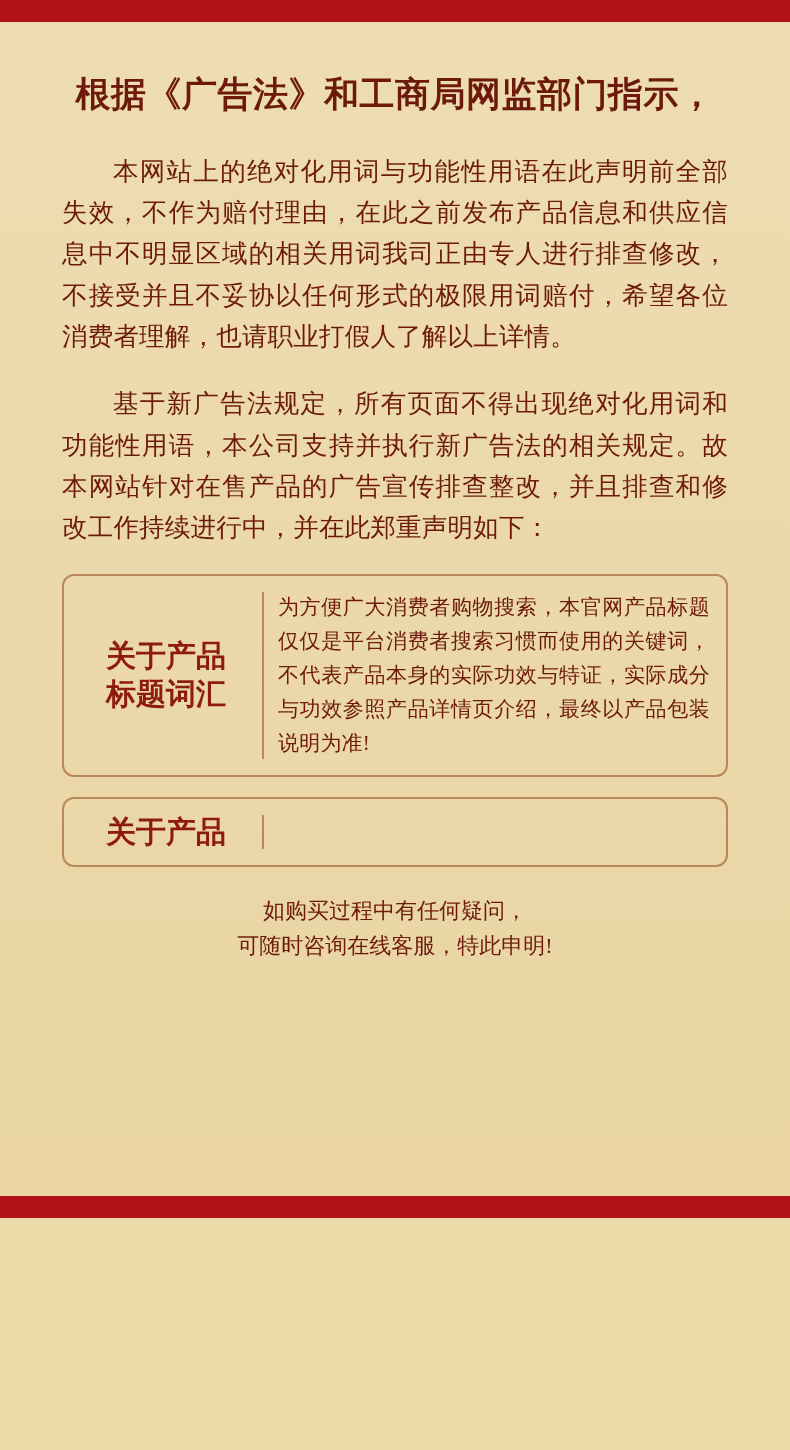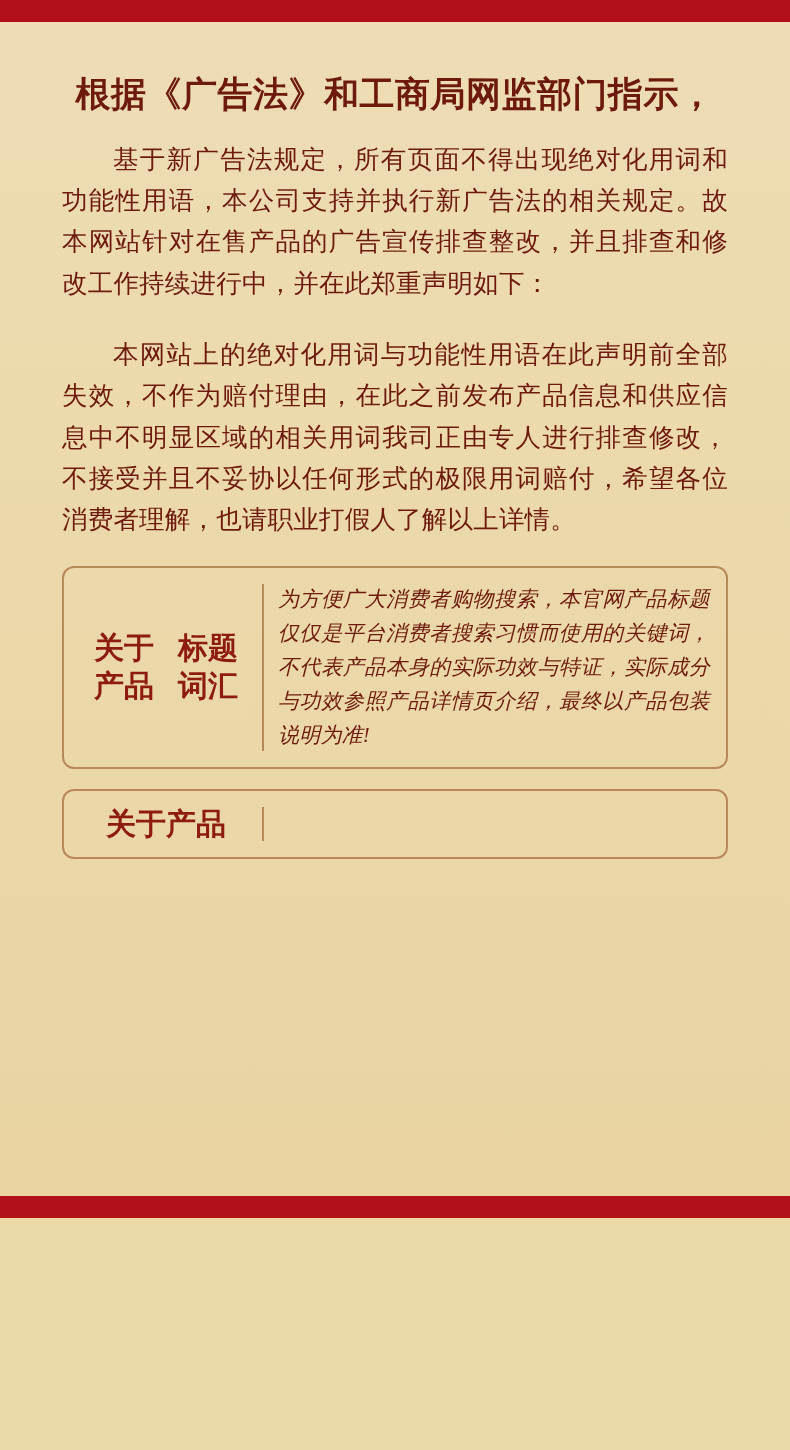--- a/index.html
+++ b/index.html
@@ -77,21 +77,21 @@
     border-radius: 12px;
     display: flex;
     align-items: stretch;
     padding: 14px 16px 14px 10px;
     box-sizing: border-box;
     background: transparent;
   }
   .card-title {
     flex: 0 0 168px;
     display: flex;
-    flex-direction: row;
+    flex-direction: column;
     align-items: center;
     justify-content: center;
     font-size: 30px;
     font-weight: bold;
     color: #8e1b10;
     line-height: 1.28;
     padding: 0 8px;
     text-align: center;
   }
   .card-divider {
@@ -103,21 +103,21 @@
   .card-body {
     flex: 1 1 auto;
     font-size: 21px;
     line-height: 1.62;
     color: #6d1a0c;
     text-align: justify;
     display: flex;
     align-items: center;
     letter-spacing: 0.2px;
   }
-  .card.tall .card-body { font-size: 21px; font-style: italic; }
+  .card.tall .card-body { font-size: 21px; }
   .footer {
     margin-top: 26px;
     text-align: center;
     font-size: 22px;
     line-height: 1.6;
     color: #6d1a0c;
   }
   .footer .l2 { display: block; }
 </style>
 </head>
@@ -126,23 +126,23 @@
 <div class="page">
 
   <div class="top-bar"></div>
 
   <div class="content">
 
     <div class="headline">
       <span>根据《广告法》和工商局网监部门指示，</span>
     </div>
 
+    <p class="para second">本网站上的绝对化用词与功能性用语在此声明前全部失效，不作为赔付理由，在此之前发布产品信息和供应信息中不明显区域的相关用词我司正由专人进行排查修改，不接受并且不妥协以任何形式的极限用词赔付，希望各位消费者理解，也请职业打假人了解以上详情。</p>
+
     <p class="para first">基于新广告法规定，所有页面不得出现绝对化用词和功能性用语，本公司支持并执行新广告法的相关规定。故本网站针对在售产品的广告宣传排查整改，并且排查和修改工作持续进行中，并在此郑重声明如下：</p>
-
-    <p class="para second">本网站上的绝对化用词与功能性用语在此声明前全部失效，不作为赔付理由，在此之前发布产品信息和供应信息中不明显区域的相关用词我司正由专人进行排查修改，不接受并且不妥协以任何形式的极限用词赔付，希望各位消费者理解，也请职业打假人了解以上详情。</p>
 
     <div class="cards">
 
       <div class="card tall">
         <div class="card-title">
           <span>关于产品</span>
           <span>标题词汇</span>
         </div>
         <div class="card-divider"></div>
         <div class="card-body">为方便广大消费者购物搜索，本官网产品标题仅仅是平台消费者搜索习惯而使用的关键词，不代表产品本身的实际功效与特证，实际成分与功效参照产品详情页介绍，最终以产品包装说明为准!</div>
@@ -151,18 +151,22 @@
       <div class="card">
         <div class="card-title">
           <span>关于产品</span>
         </div>
         <div class="card-divider"></div>
       </div>
 
 
     </div>
 
+    <div class="footer">
+      <span>如购买过程中有任何疑问，</span>
+      <span class="l2">可随时咨询在线客服，特此申明!</span>
+    </div>
 
   </div>
 
   <div class="bottom-bar"></div>
 
 </div>
 
 </body></html>

